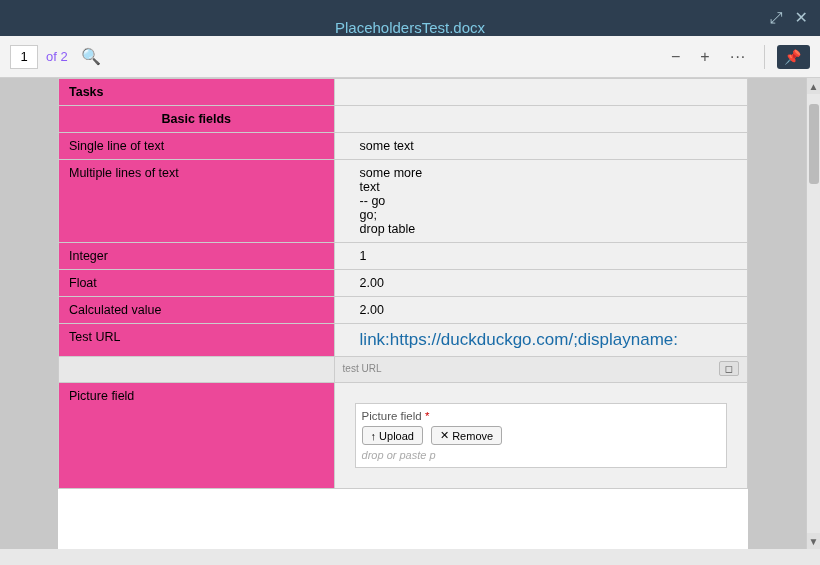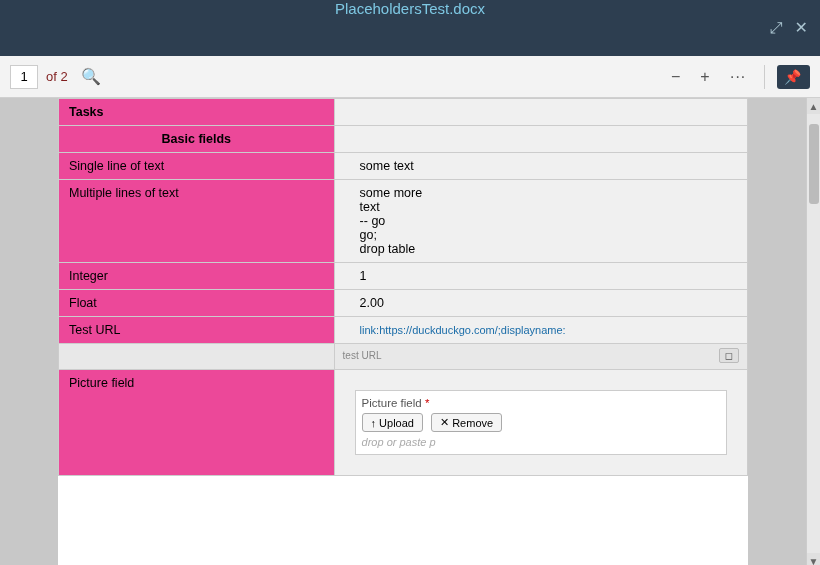--- a/index.html
+++ b/index.html
@@ -1,23 +1,23 @@
 <!DOCTYPE html>
 <html><head>
   <meta charset="utf-8">
   <style>
     * { box-sizing: border-box; margin: 0; padding: 0; }
     body { width: 820px; height: 565px; overflow: hidden; font-family: 'Segoe UI', Arial, sans-serif; font-size: 13px; background: #e8e8e8; }
 
     
     .title-bar {
       background: #2d3e50;
-      height: 56px;
-      display: flex;
-      align-items: flex-start;
+      height: 36px;
+      display: flex;
+      align-items: flex-end;
       justify-content: center;
       position: relative;
     }
     .title-bar-title {
       color: #7ec8e3;
       font-size: 15px;
       font-weight: 400;
     }
     .title-bar-controls {
       position: absolute;
@@ -49,21 +49,21 @@
     }
     .page-input {
       width: 28px;
       height: 24px;
       border: 1px solid #ccc;
       text-align: center;
       font-size: 13px;
       background: white;
     }
     .page-label {
-      color: #7f1d1d;
+      color: #8b5cf6;
       font-size: 13px;
     }
     .toolbar-sep {
       width: 1px;
       height: 24px;
       background: #ccc;
       margin: 0 4px;
     }
     .toolbar-btn {
       background: none;
@@ -210,21 +210,21 @@
       height: 80px;
       background: #bbb;
       border-radius: 3px;
       margin: 0 auto;
       margin-top: 10px;
     }
 
     
     .url-text {
       color: #1a6ca8;
-      font-size: 11px;
+      font-size: 17px;
       margin-top: 42px;
     }
 
     .test-url-row .col-value {
       overflow: hidden;
       text-overflow: ellipsis;
     }
 
     .picture-overlay-row {
       background: #e8e8e8;
@@ -302,20 +302,24 @@
         <tr>
           <td class="col-label">Integer</td>
           <td class="col-value">1</td>
         </tr>
 
         <tr>
           <td class="col-label">Float</td>
           <td class="col-value">2.00</td>
         </tr>
 
+        <tr>
+          <td class="col-label">Calculated value</td>
+          <td class="col-value">2.00</td>
+        </tr>
 
         <tr class="test-url-row">
           <td class="col-label">Test URL</td>
           <td class="col-value">
             <span class="url-text">link:https://duckduckgo.com/;displayname:</span>
           </td>
         </tr>
 
         <tr class="picture-overlay-row">
           <td class="col-label" style="background:#e8e8e8;"></td>

